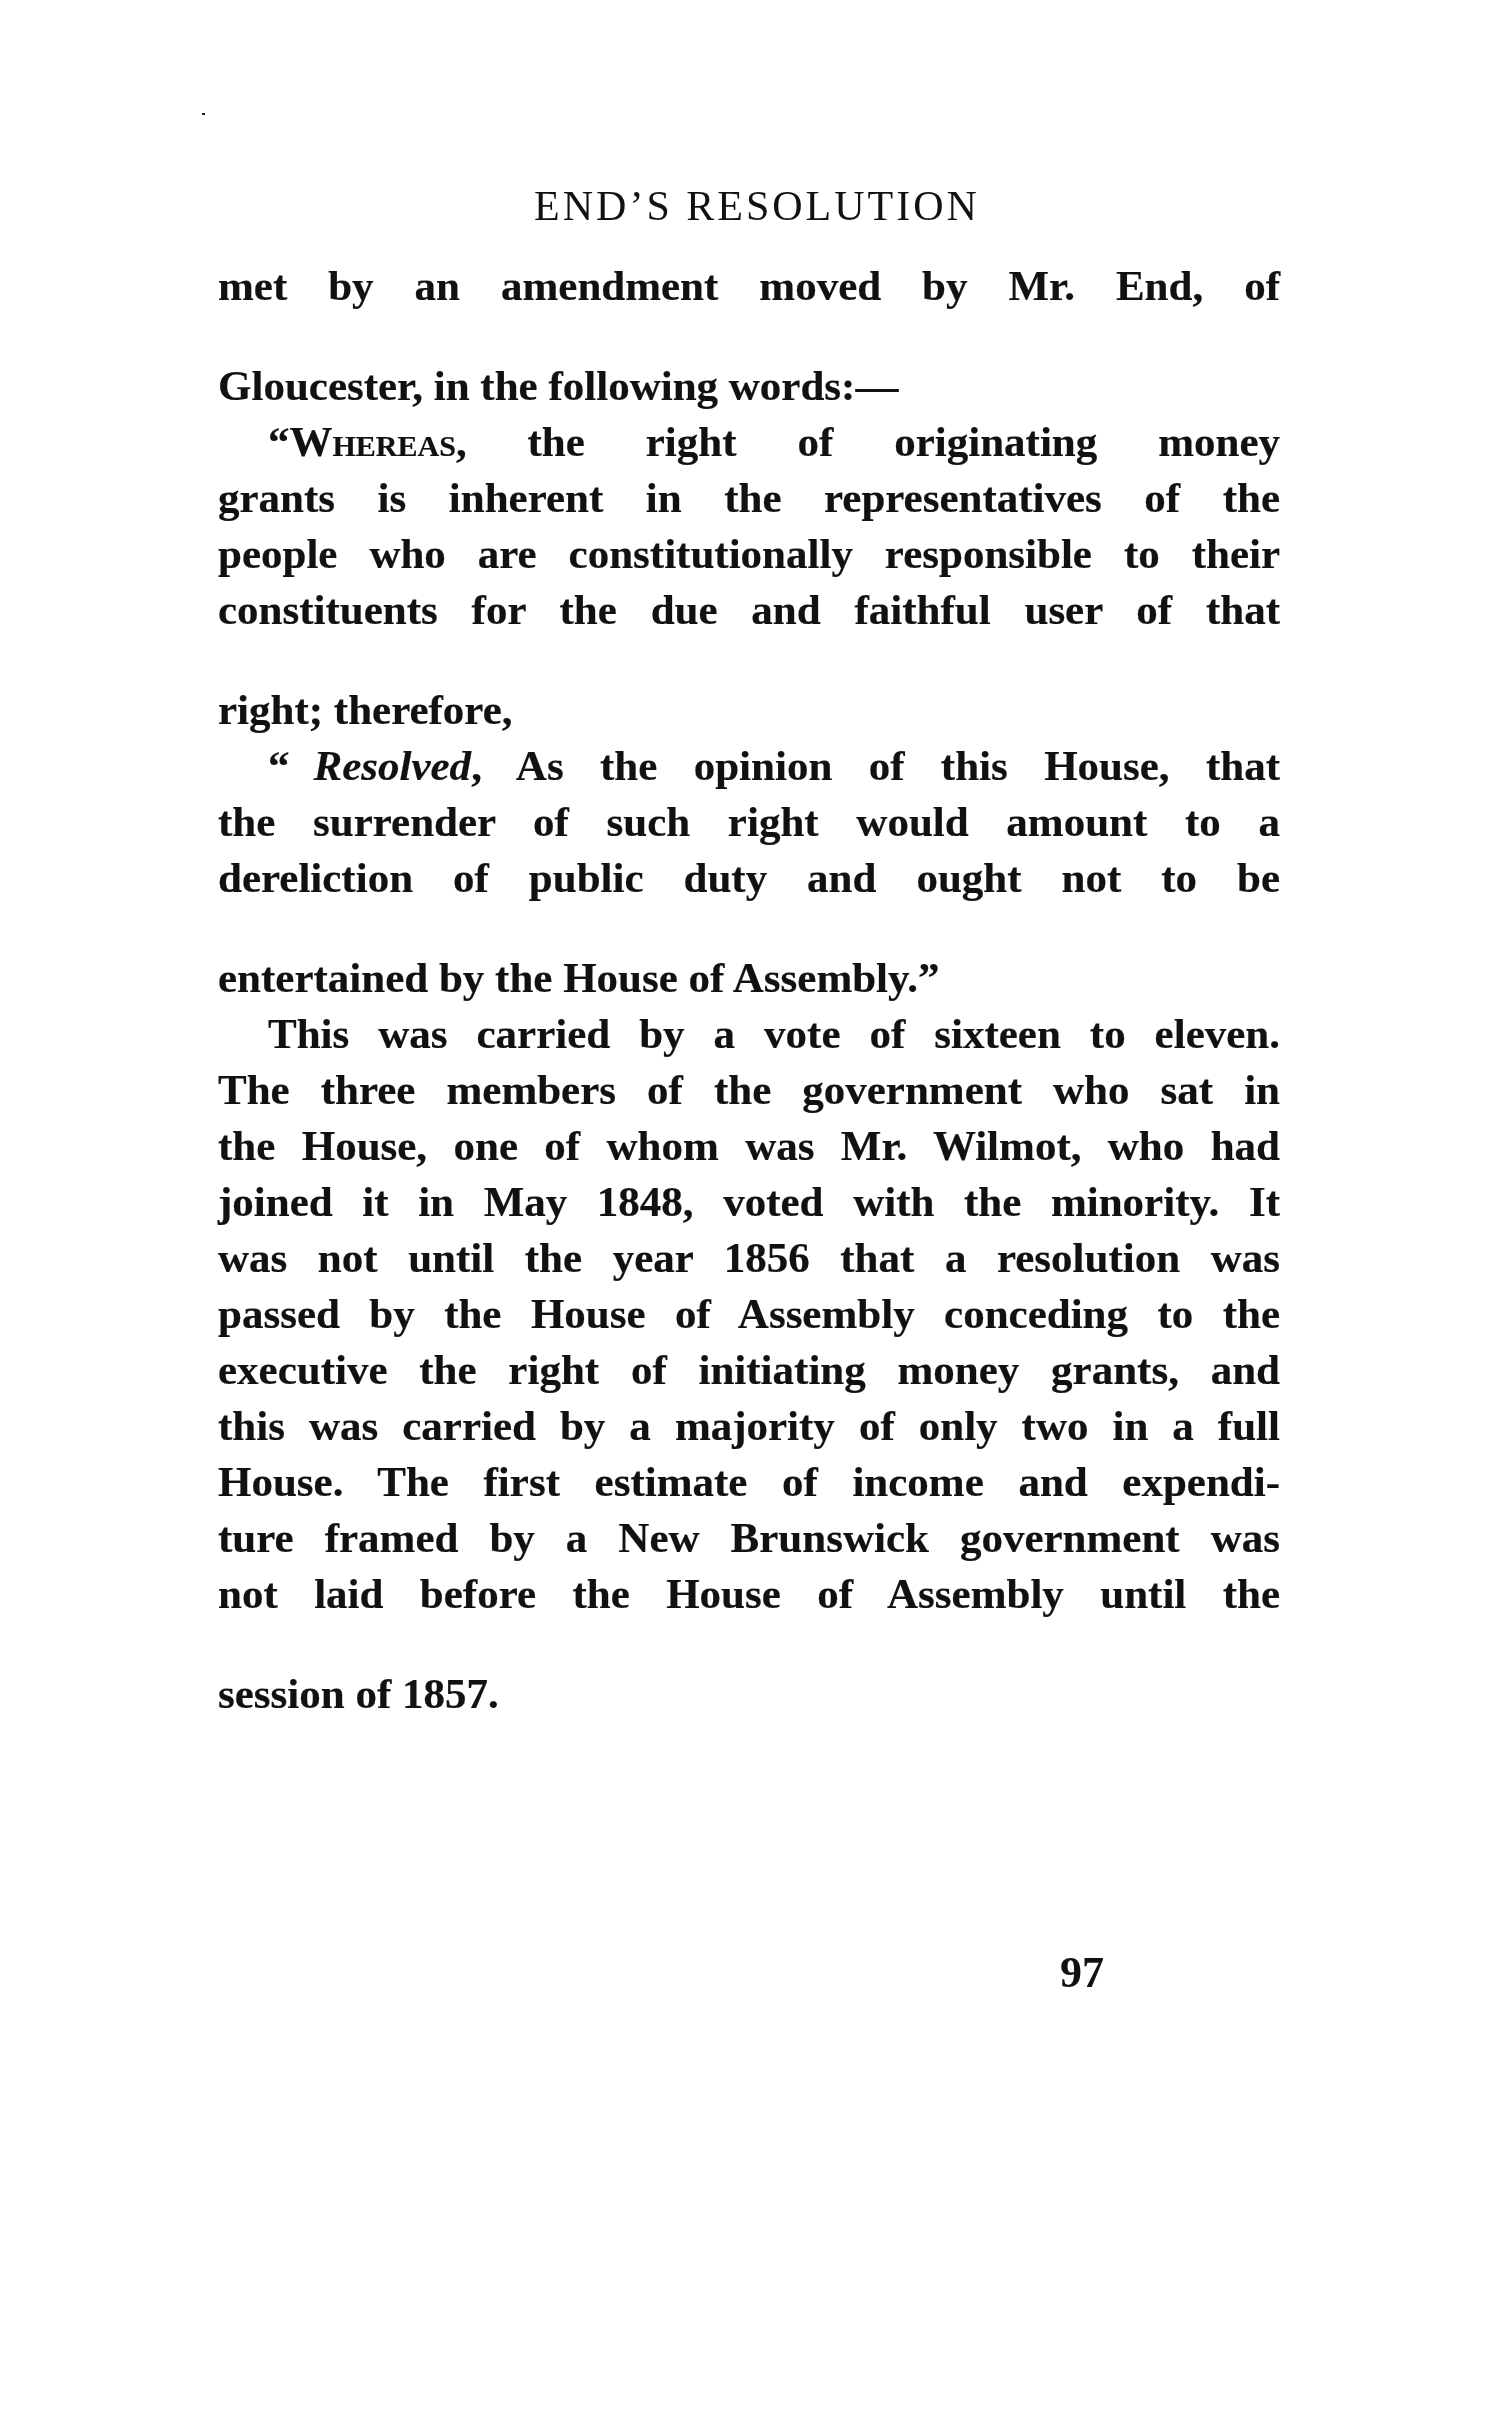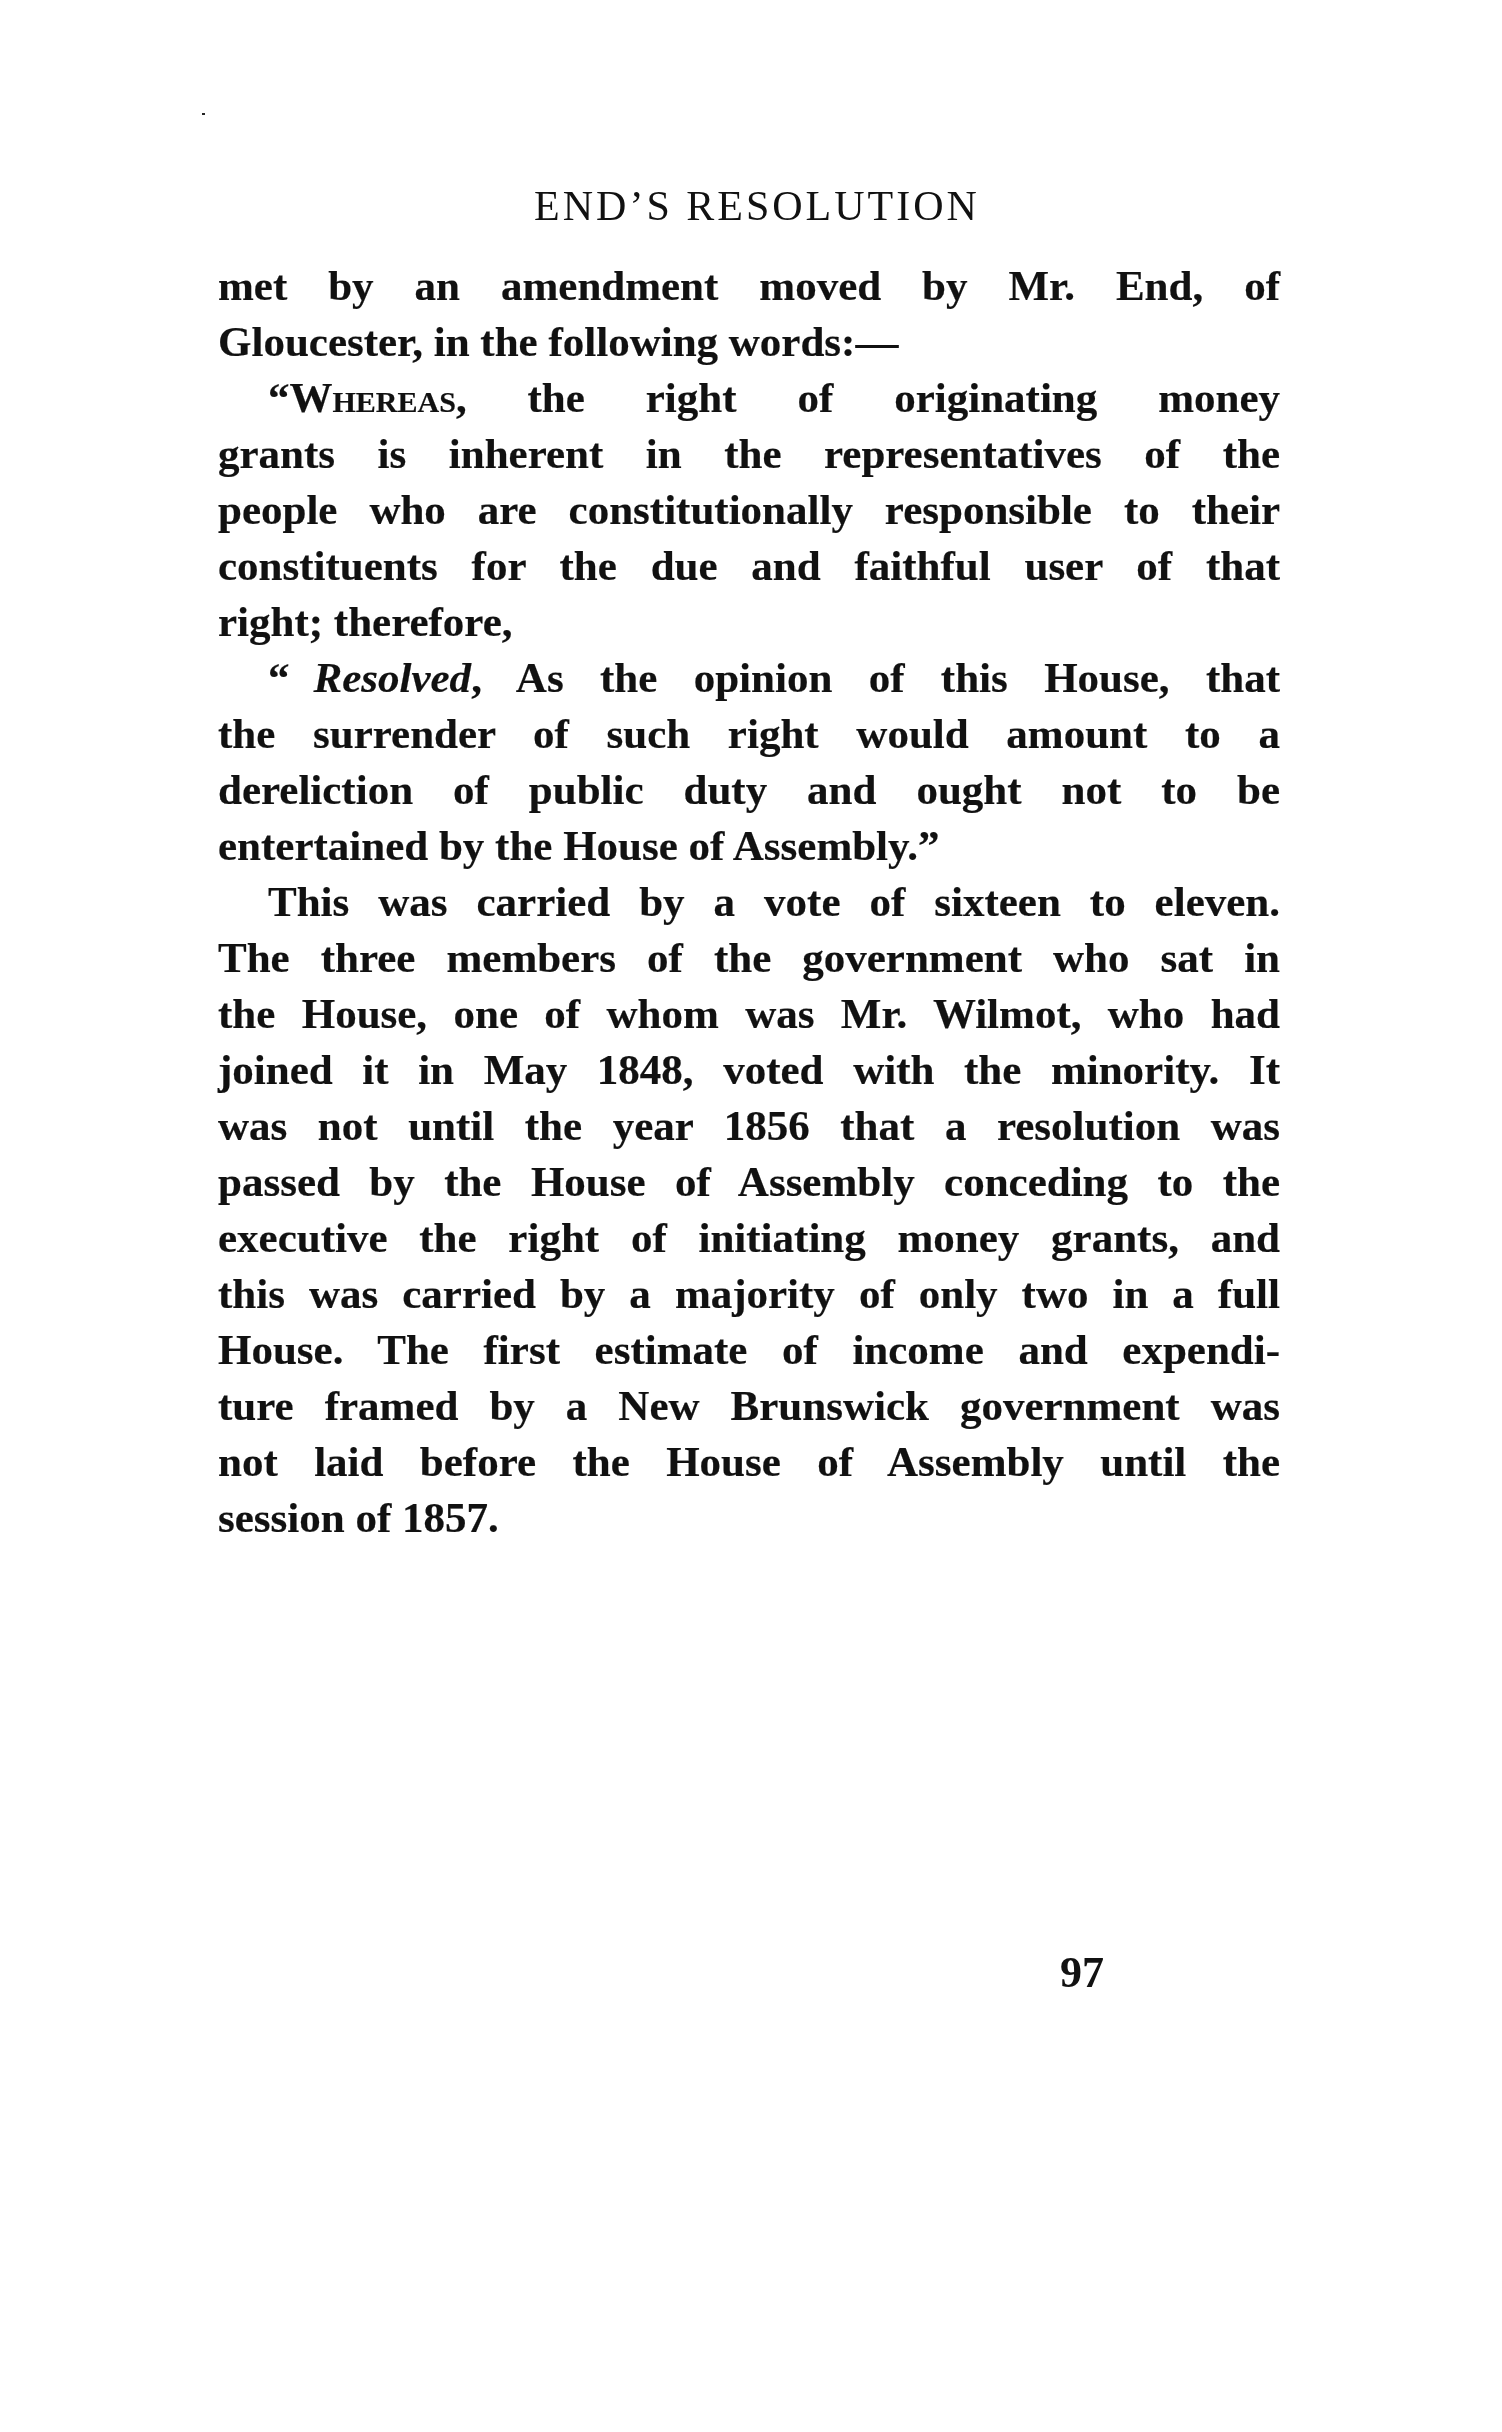--- a/index.html
+++ b/index.html
@@ -48,20 +48,21 @@
     .line {
       display: block;
       height: 56px;
       white-space: nowrap;
       text-align: justify;
       text-align-last: justify;
     }
     .line.last {
       text-align: center;
       text-align-last: left;
+      margin-top: 44px;
     }
     .line.indent {
       padding-left: 50px;
     }
     .sc {
       font-variant: small-caps;
     }
     .it {
       font-style: italic;
       margin-left: 24px;

